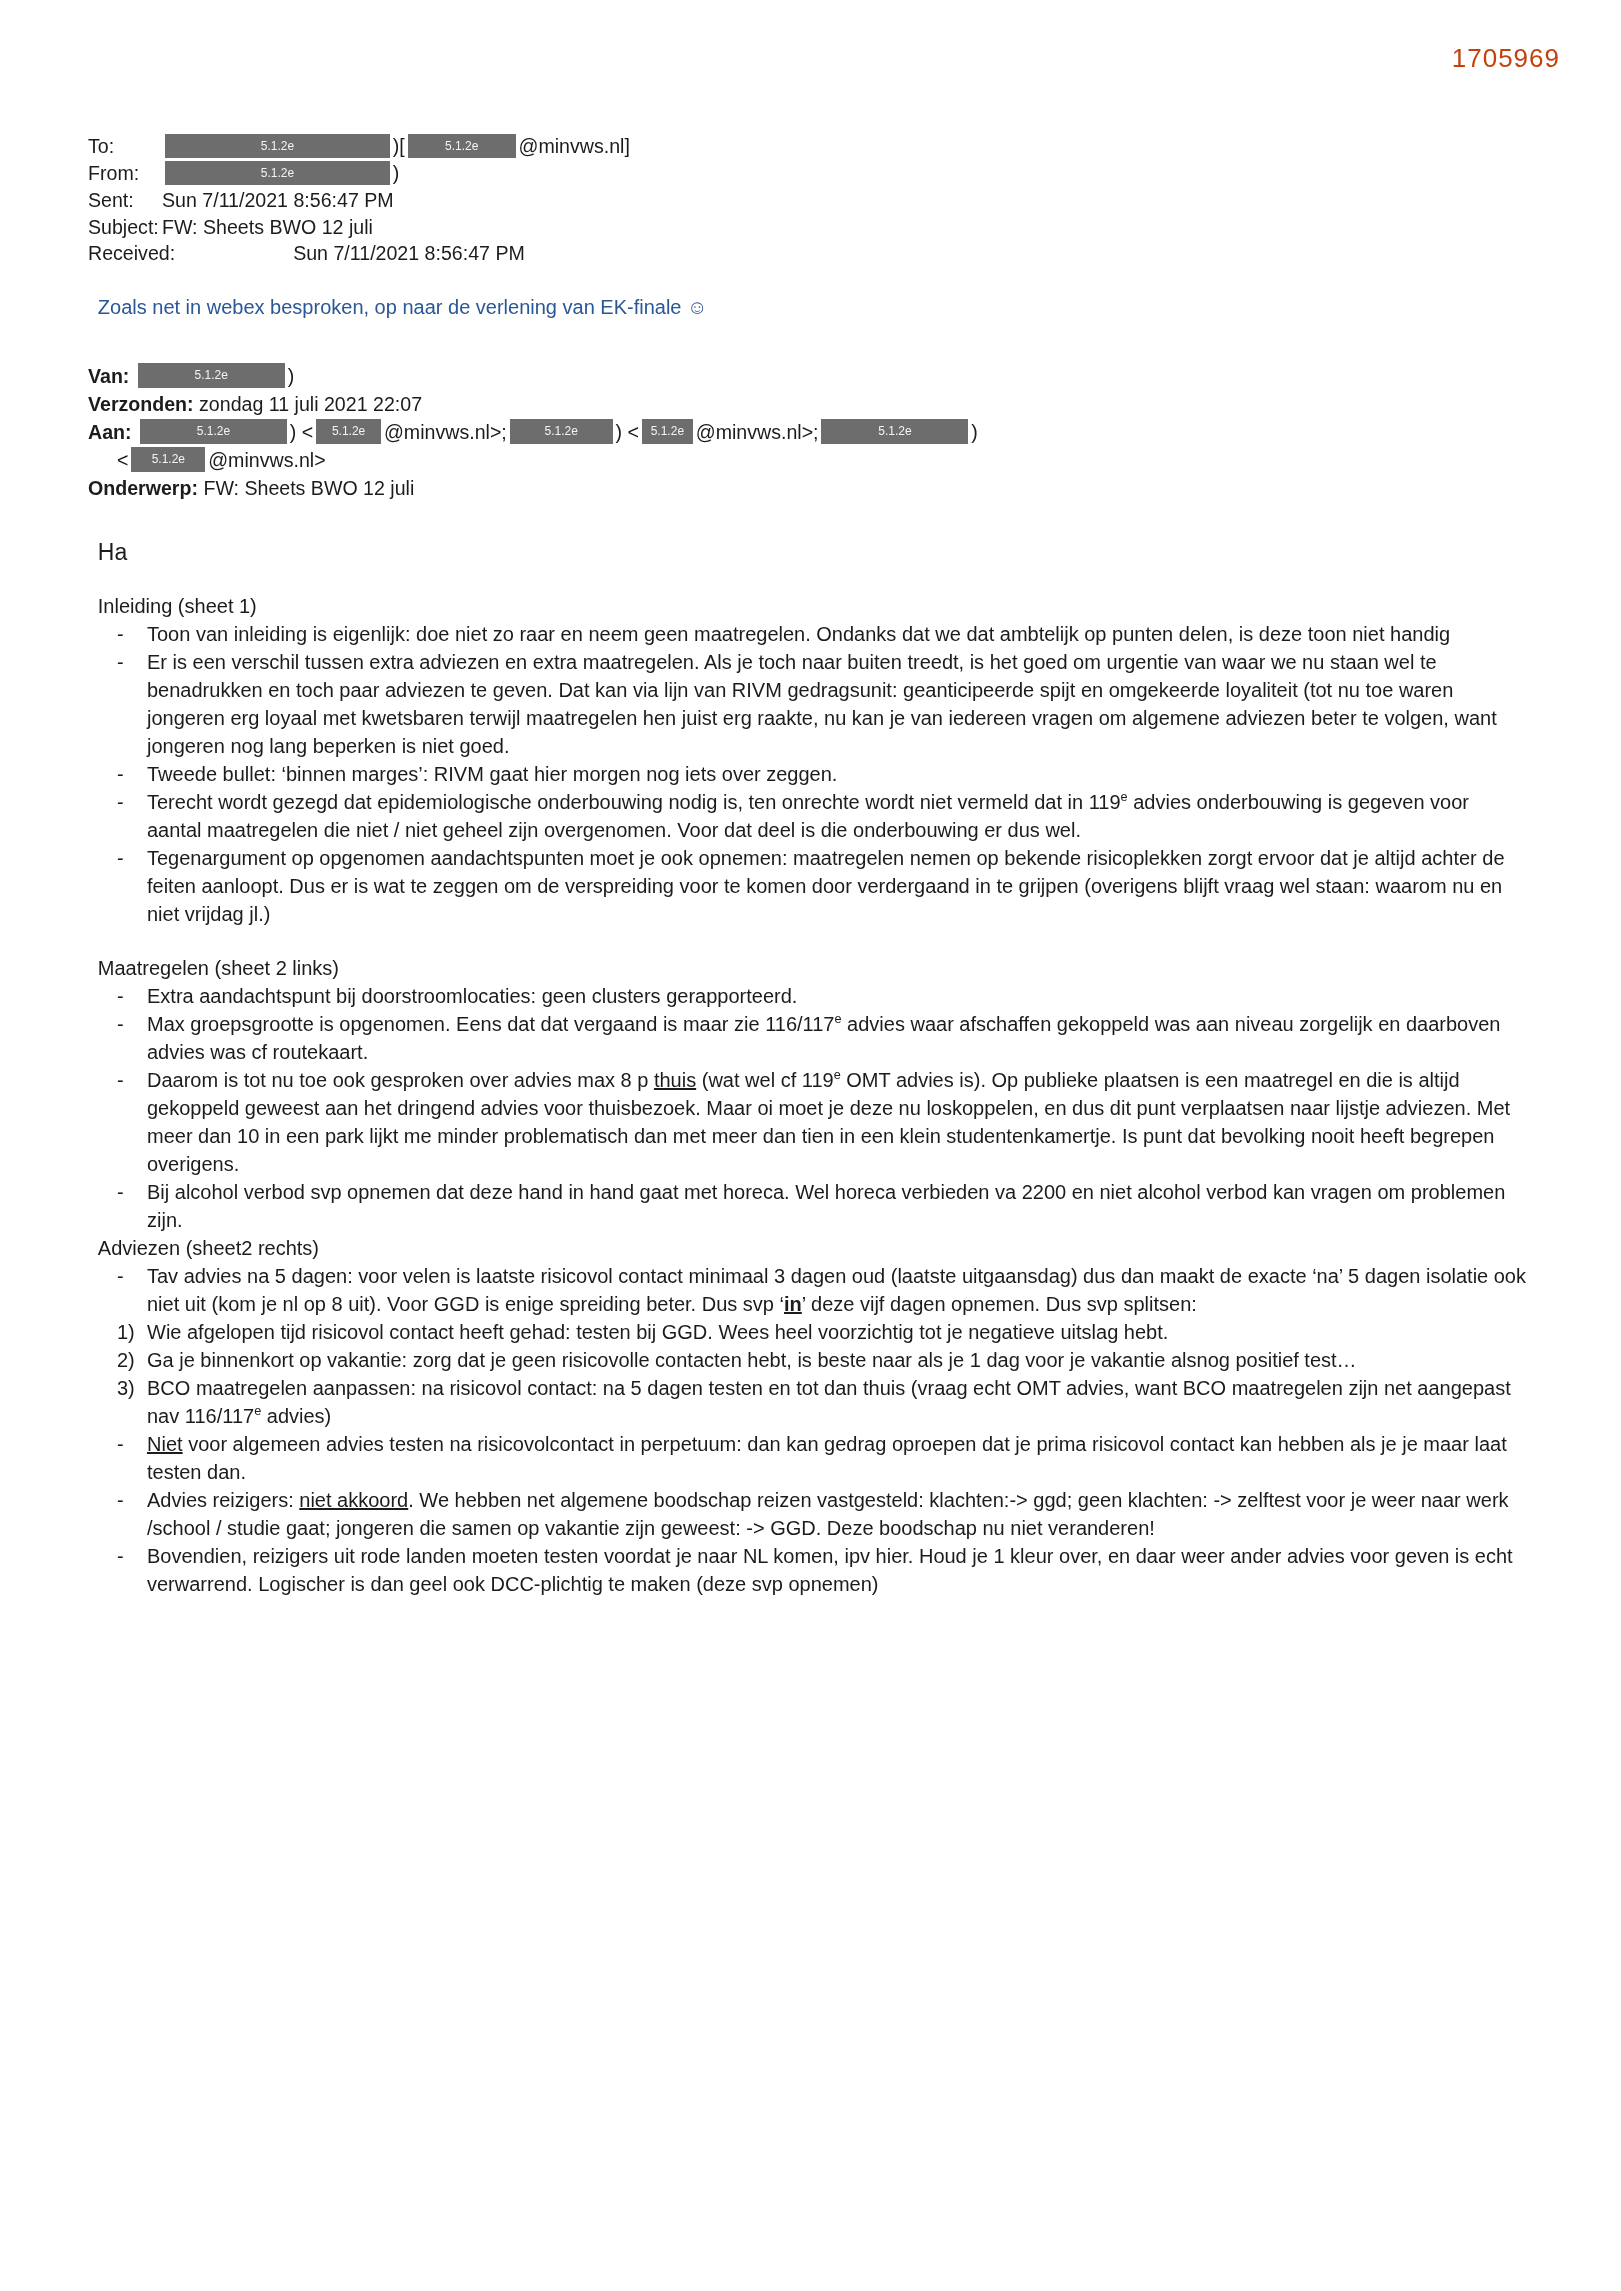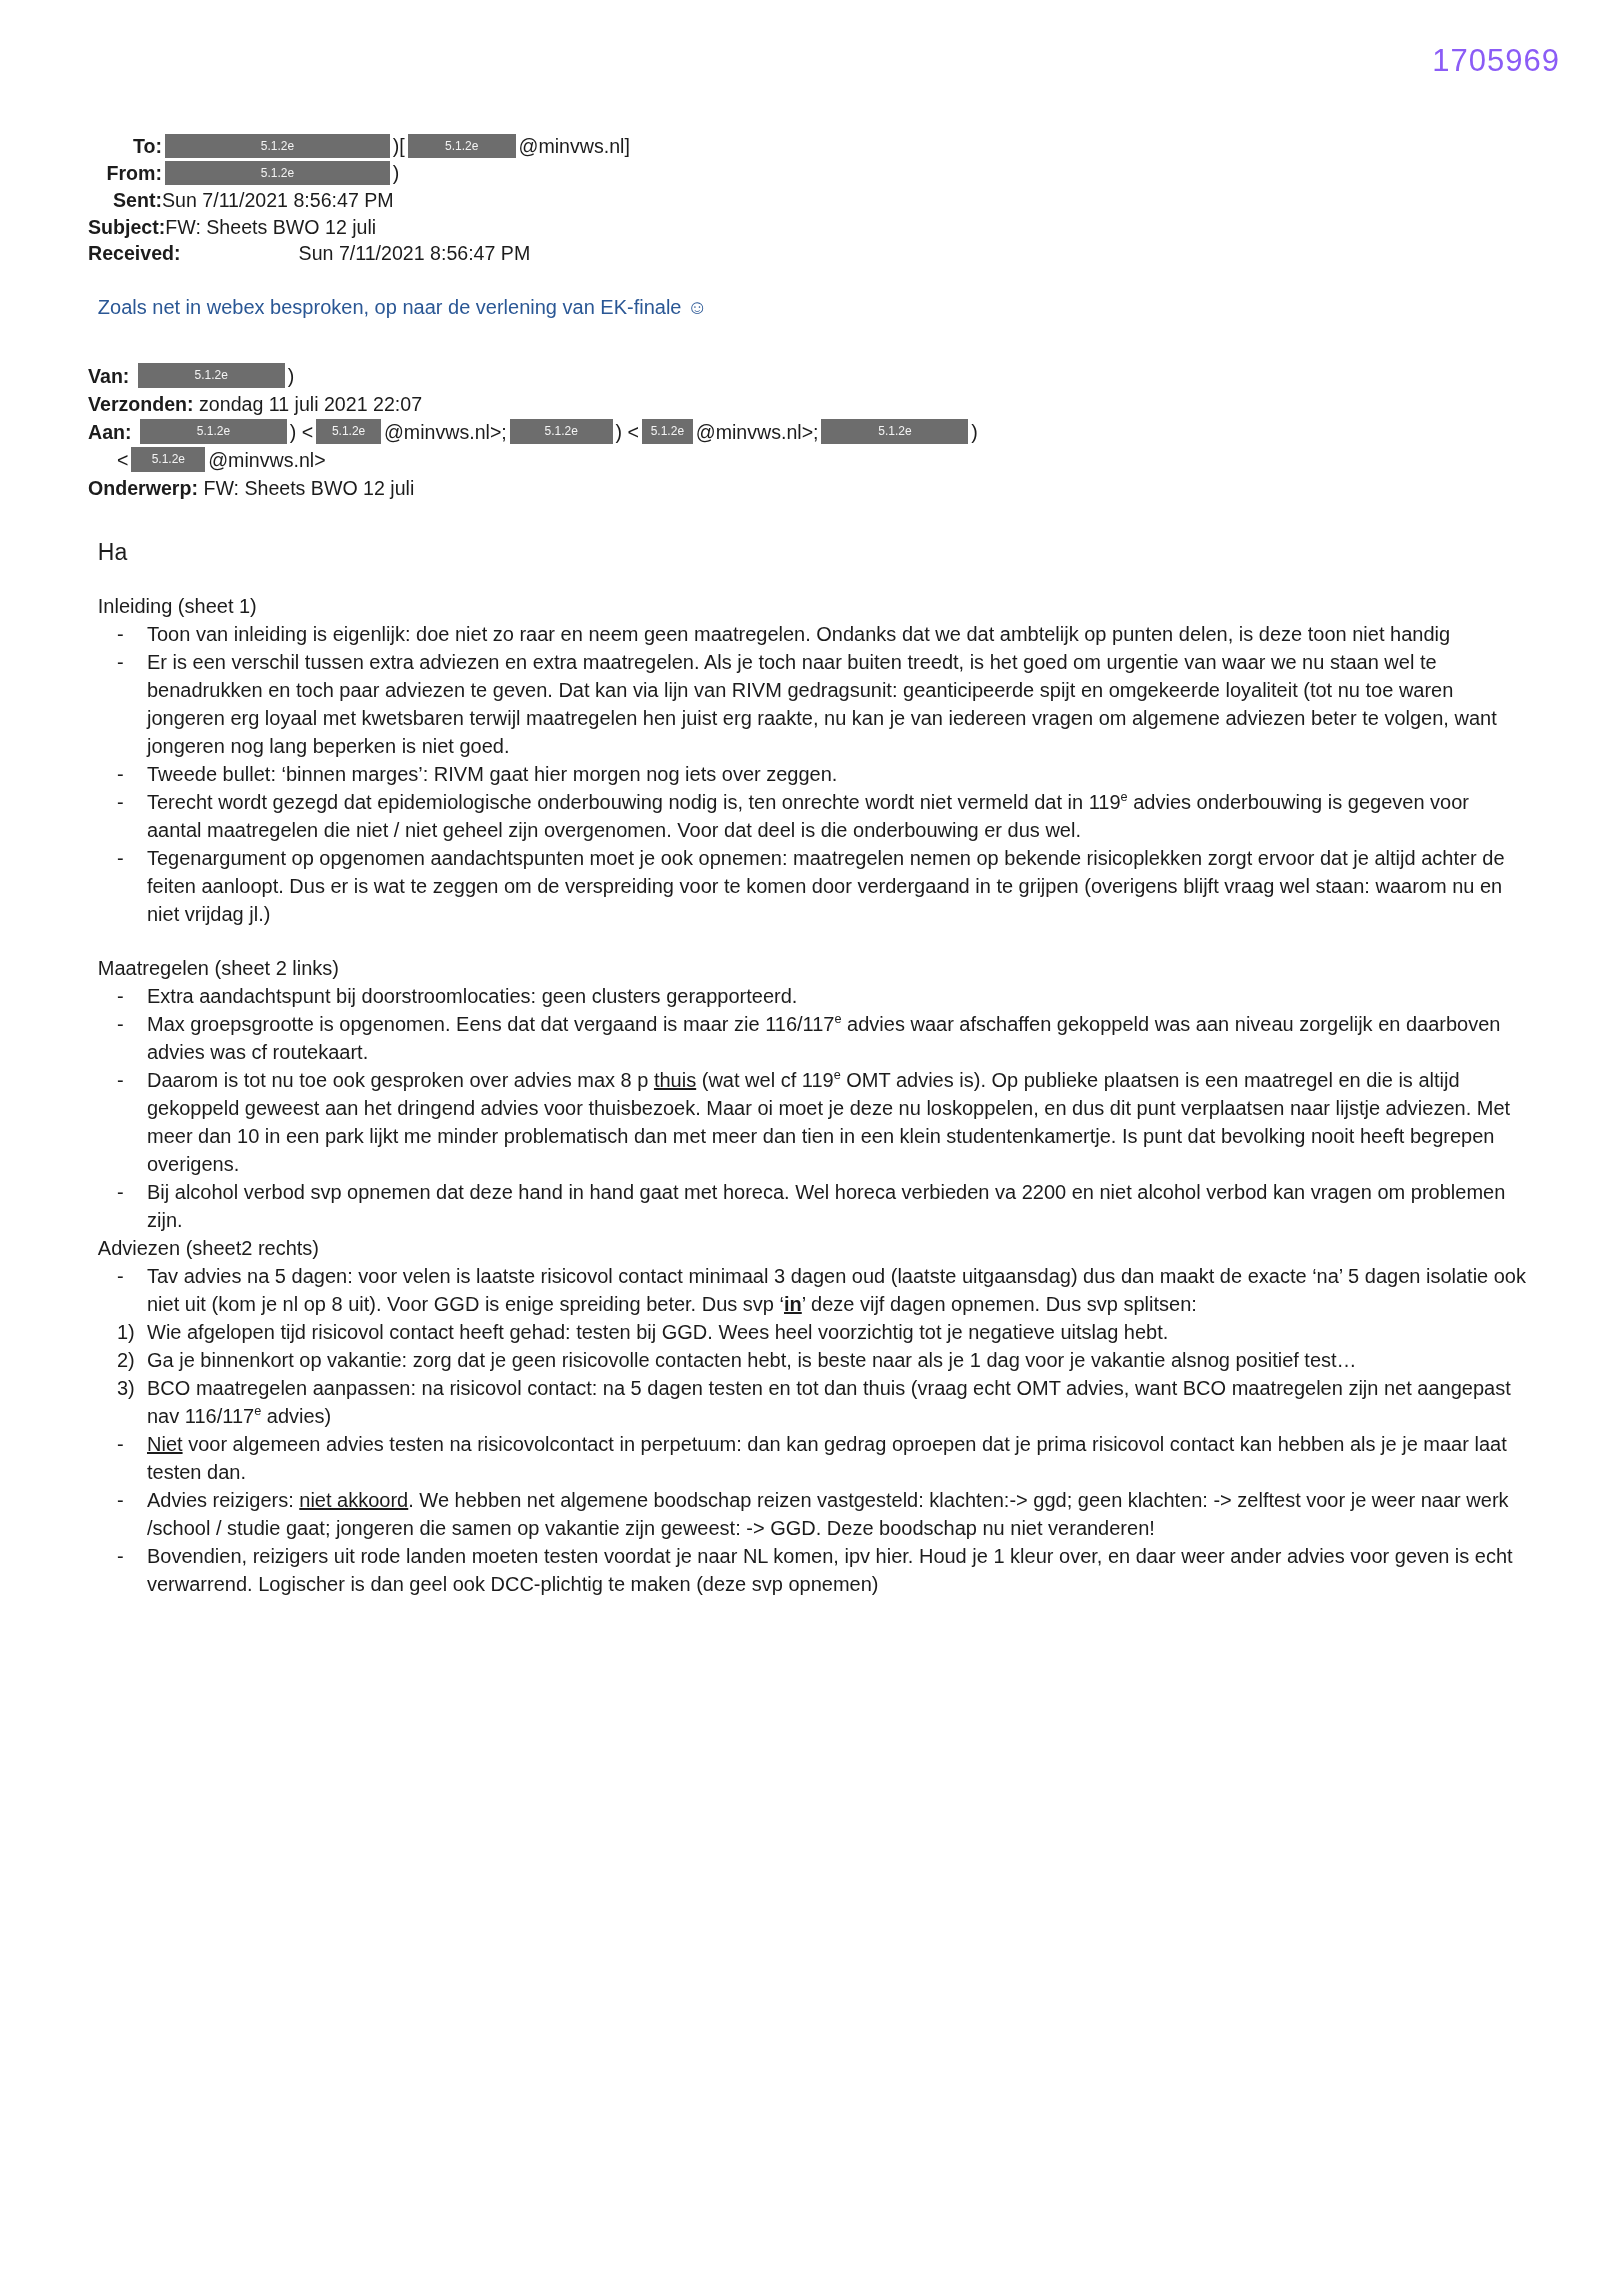--- a/index.html
+++ b/index.html
@@ -8,26 +8,26 @@
     width:1621px;height:2292px;
     background:#ffffff;
     box-sizing:border-box;
     padding:41px 92px 0 88px;
     font-family:"Liberation Sans", sans-serif;
     color:#1c1c1c;
     overflow:hidden;
   }
   .doc-number{
     position:absolute;top:43px;right:61px;
-    font-size:31px;letter-spacing:1px;color:#8b5cf6;
+    font-size:26px;letter-spacing:1px;color:#c2410c;
   }
   
   .email-header{margin-top:92px;font-size:19.6px;line-height:26.5px;}
   .hrow{display:flex;align-items:baseline;}
-  .hlabel{font-weight:bold;flex:0 0 74px;white-space:nowrap;text-align:right;}
+  .hlabel{font-weight:normal;flex:0 0 74px;white-space:nowrap;}
   .hval{flex:1;}
   
   .redact{
     display:inline-block;
     background:var(--r-bg,#6d6d6d);
     color:var(--r-fg,#f4f4f4);
     font-size:12px;height:24.5px;line-height:24.5px;
     text-align:center;vertical-align:middle;
     margin:0 2.9px;position:relative;top:-2px;
   }

